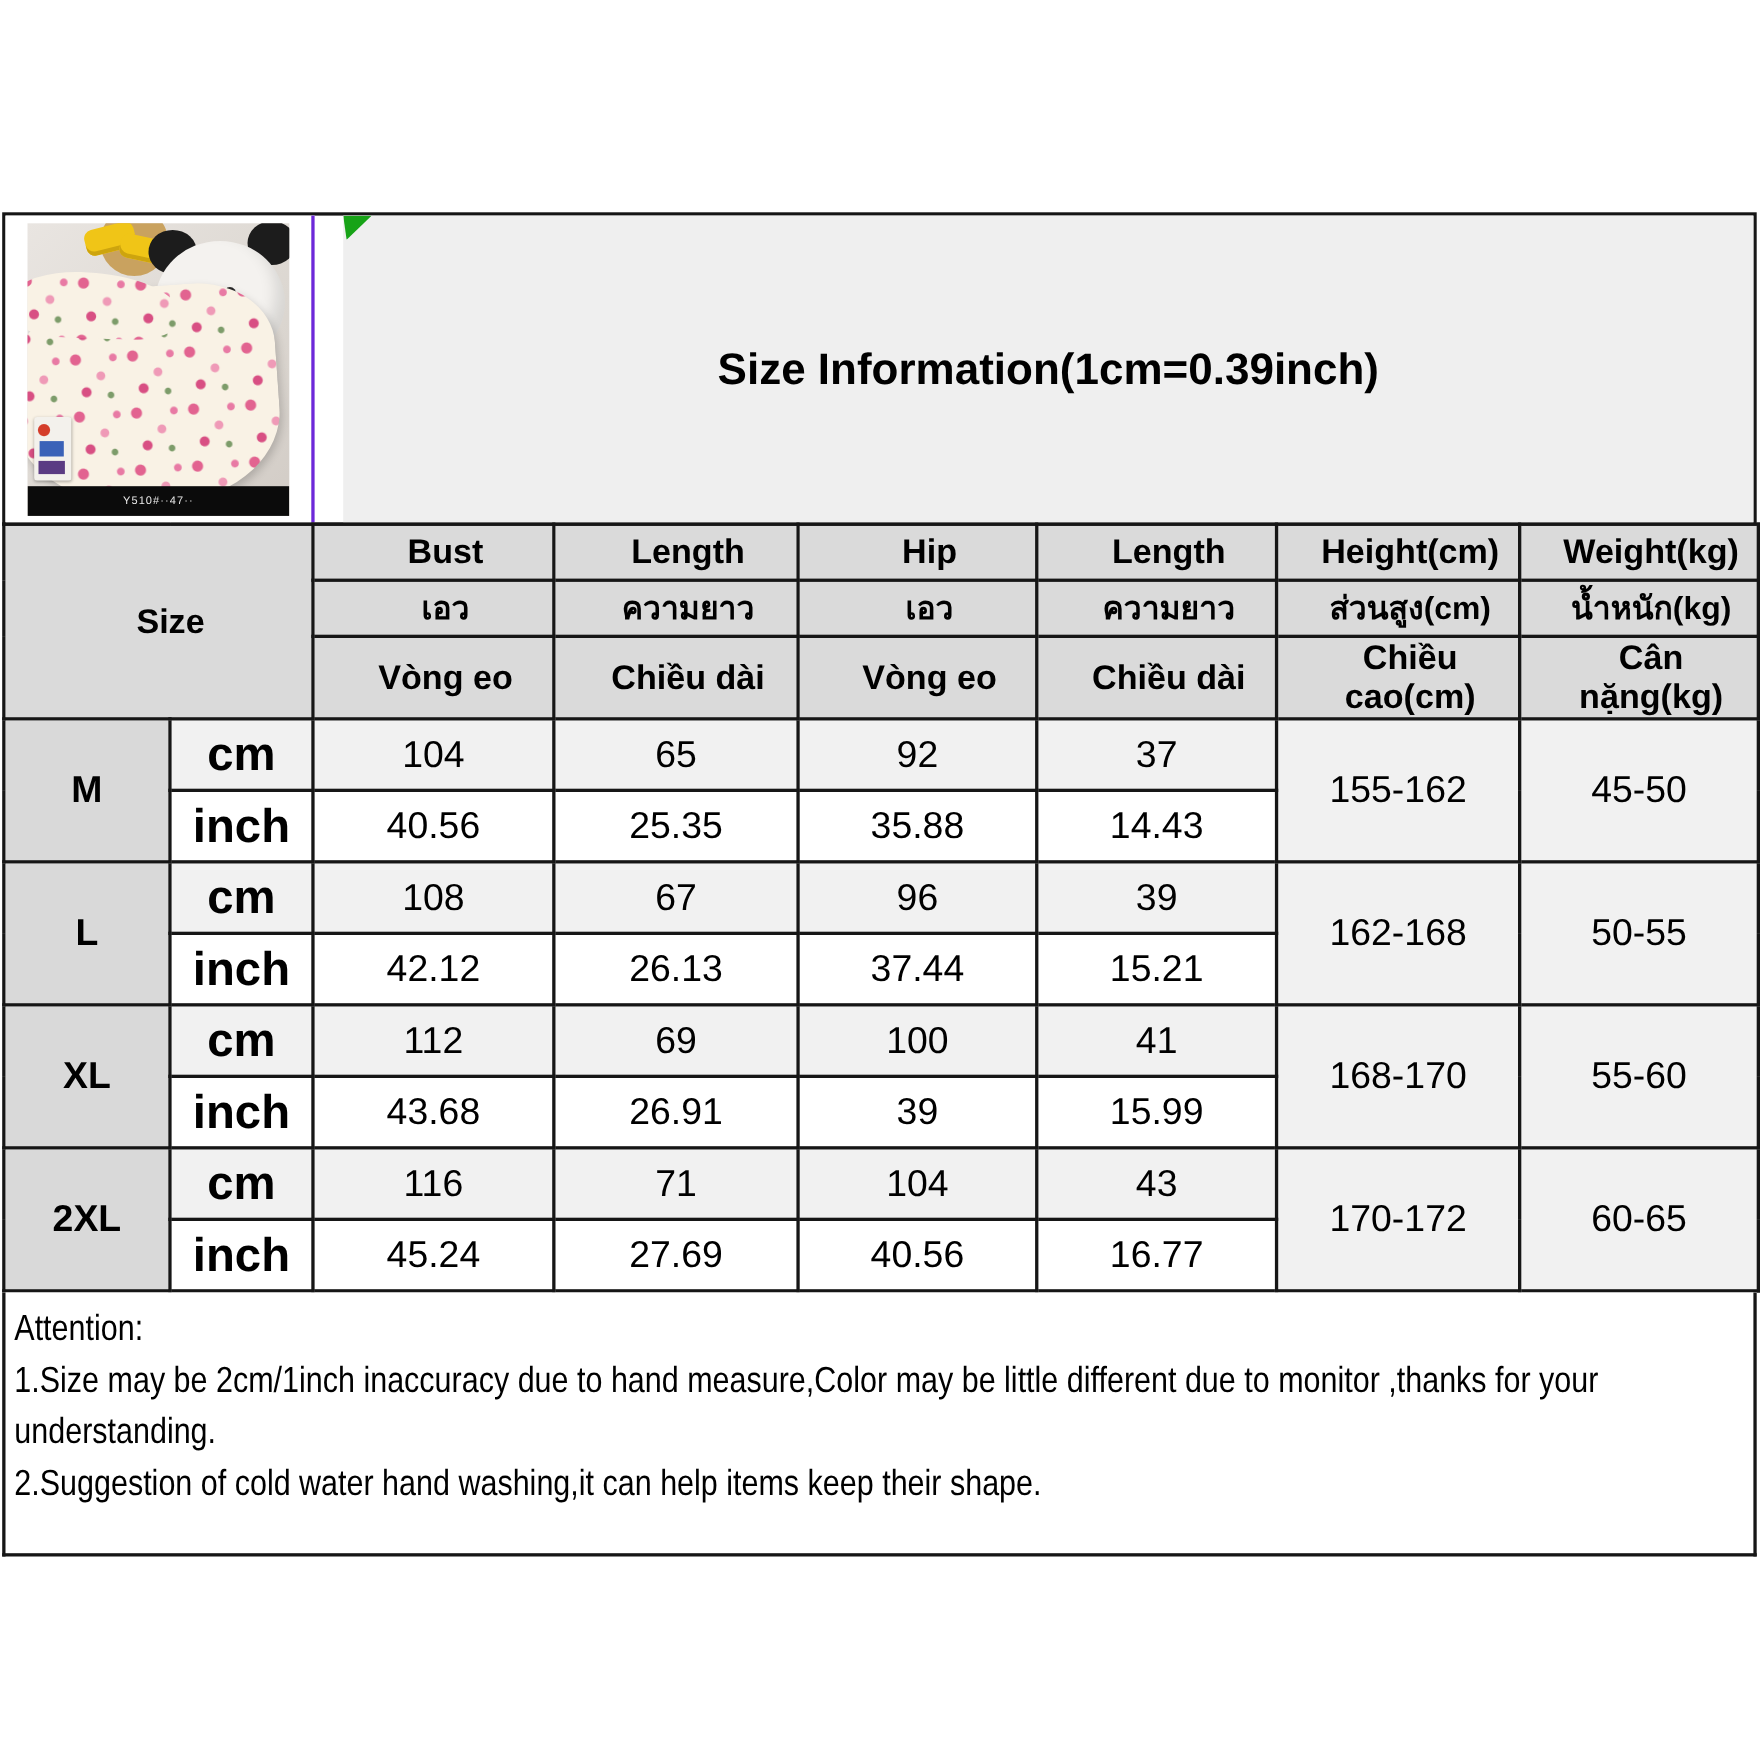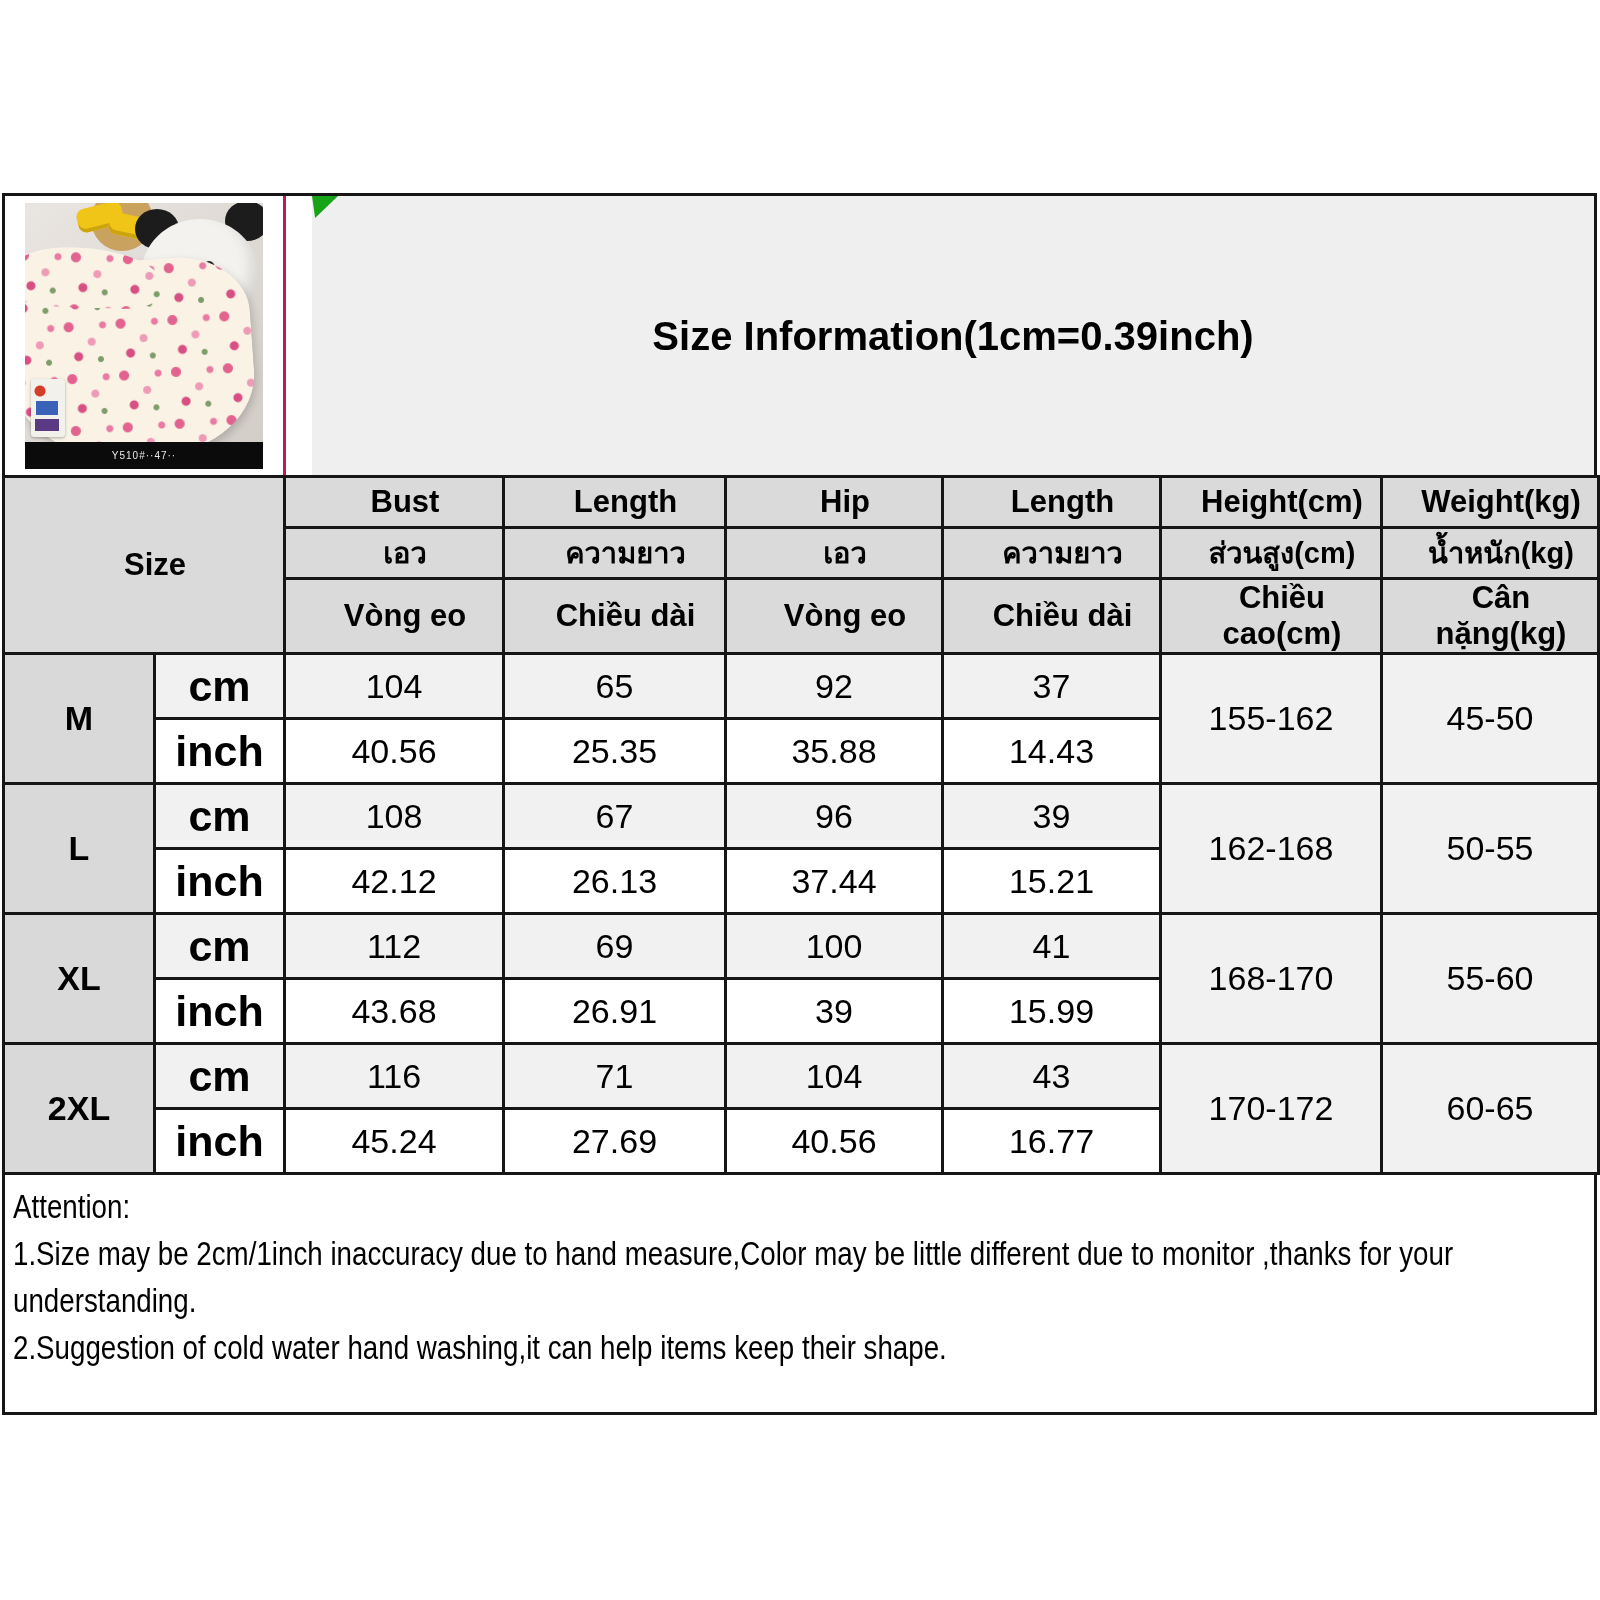--- a/index.html
+++ b/index.html
@@ -1,21 +1,21 @@
 <!DOCTYPE html>
 <html><head>
 <meta charset="utf-8">
 <style>
   html,body{margin:0;padding:0;background:#ffffff;}
   body{width:1600px;height:1600px;position:relative;font-family:"Liberation Sans","DejaVu Sans",sans-serif;color:#000;}
   .content{position:absolute;left:2px;top:193px;width:1595px;}
 
   
   .top-row{display:flex;height:285px;border:3px solid #161616;box-sizing:border-box;background:#fff;}
-  .photo-cell{width:281px;border-right:3px solid #be185d;box-sizing:border-box;background:#fff;position:relative;}
+  .photo-cell{width:281px;border-right:3px solid #6d28d9;box-sizing:border-box;background:#fff;position:relative;}
   .title-cell{flex:1;background:#efefef;position:relative;display:flex;flex-direction:column;justify-content:center;align-items:center;gap:12px;margin-left:26px;}
   .corner-tri{position:absolute;left:0;top:0;width:26px;height:22px;background:#17a317;clip-path:polygon(0 0,100% 0,12% 100%);}
   .t-line{font-weight:700;font-size:40px;line-height:46px;text-align:center;}
 
   
   .photo{position:absolute;left:20px;top:7px;width:238px;height:266px;background:linear-gradient(135deg,#e9e5e1 0%,#dcd7d1 60%,#d2ccc6 100%);overflow:hidden;}
   .wood-clip{position:absolute;left:66px;top:-14px;width:62px;height:62px;border-radius:50%;background:#c9a25f;}
   .claw-clip{position:absolute;background:#f0c517;border-radius:8px;box-shadow:inset 0 -4px 0 #cda40e;}
   .clip1{left:52px;top:2px;width:46px;height:24px;transform:rotate(-14deg);}
   .clip2{left:84px;top:12px;width:40px;height:22px;transform:rotate(12deg);}

